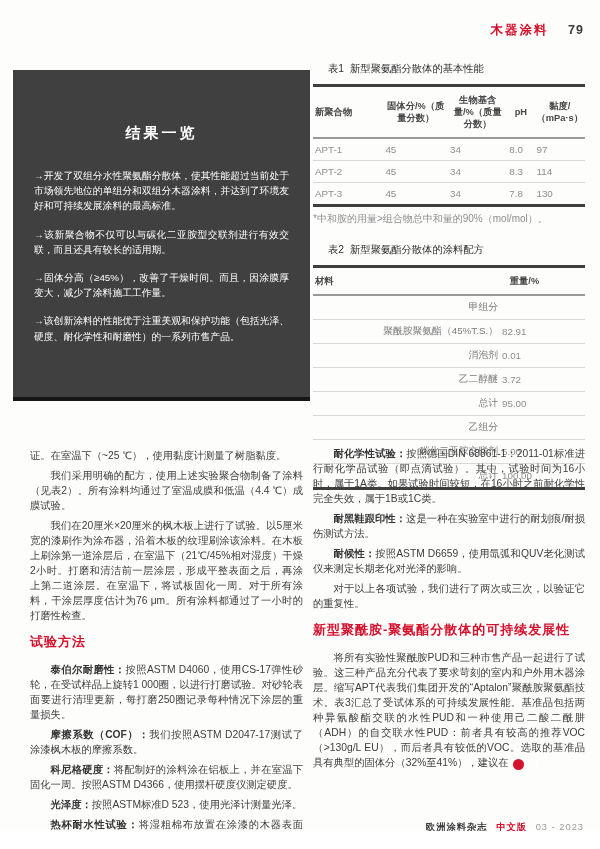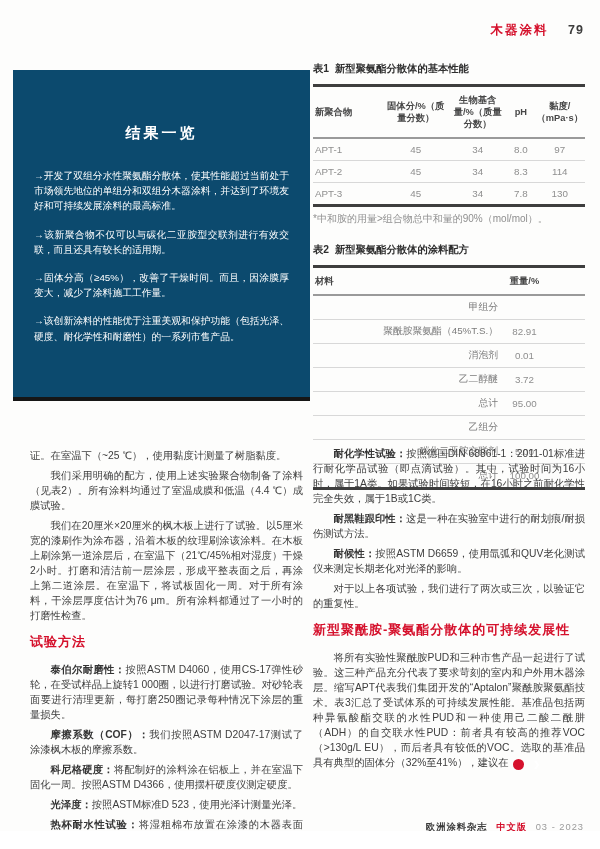--- a/index.html
+++ b/index.html
@@ -9,53 +9,53 @@
     -webkit-font-smoothing:antialiased;
   }
   
   .page-header { position:absolute; top:22px; right:16px; font-size:12.5px; font-weight:bold; }
   .page-header .section { color:#d5112c; letter-spacing:2px; }
   .page-header .pagenum { color:#3d3d3d; margin-left:16px; letter-spacing:1px; }
 
   
   .results-box {
     position:absolute; left:13px; top:70px; width:297px; height:331px;
-    background:#0c4a6e; border-bottom:4px solid #161616; box-sizing:border-box;
+    background:#404040; border-bottom:4px solid #161616; box-sizing:border-box;
     padding:54px 21px 0 21px; color:#ffffff;
   }
   .results-title { text-align:center; font-size:15px; font-weight:bold; letter-spacing:3px; margin:0 0 25px 0; }
   .results-bullets p { font-size:9.8px; line-height:15.2px; text-align:justify; margin:0 0 13px 0; }
 
   
   .body-col { font-size:10.3px; line-height:15px; color:#3d3d3d; text-align:justify; }
   .body-col p { margin:0 0 5px 0; }
   .body-col p.ind { text-indent:2em; }
   .mlabel { font-weight:bold; color:#343434; }
   h2.section-heading {
     color:#d5112c; font-size:13px; font-weight:bold; letter-spacing:1px;
     margin:11px 0 13px 0; text-align:left;
   }
   .col-left  { position:absolute; left:30px;  top:448px; width:273px; }
   .col-right-body { position:absolute; left:313px; top:446px; width:272px; }
 
   
   .col-right-tables { position:absolute; left:313px; top:62px; width:272px; }
-  .tbl-title { font-size:10.3px; font-weight:bold; color:#2e2e2e; margin:0 0 8px 0; }
+  .tbl-title { font-size:10.3px; font-weight:normal; color:#2e2e2e; margin:0 0 8px 15px; }
   .tbl-title .tlabel { margin-right:6px; }
   table.datatable {
     width:100%; border-collapse:collapse;
     border-top:3px solid #3e3e3e; border-bottom:3px solid #3e3e3e;
   }
   table.datatable th {
     font-size:9.3px; font-weight:bold; color:#474747; line-height:12px;
     padding:7px 2px; vertical-align:middle; border-bottom:2px solid #9a9a9a; text-align:center;
   }
   table.datatable th.left, table.datatable td.left { text-align:left; padding-left:2px; }
   table.datatable td {
-    font-size:9.8px; color:#8e8e8e; text-align:center; padding:5px 2px;
+    font-size:9.8px; color:#8e8e8e; padding:5px 2px;
     border-bottom:1px solid #d8d8d8;
   }
   table.datatable tr:last-child td { border-bottom:none; }
   table.datatable td.material { text-align:right; color:#7c7c7c;margin-left:48px; }
   table.datatable td.weight, table.datatable th.weight { padding-right:38px; }
   .footnote { font-size:10px; color:#8f8f8f; margin:5px 0 17px 0; }
 
   
   .end-mark {
     display:inline-block; width:11px; height:11px; background:#d5112c; border-radius:50%;

